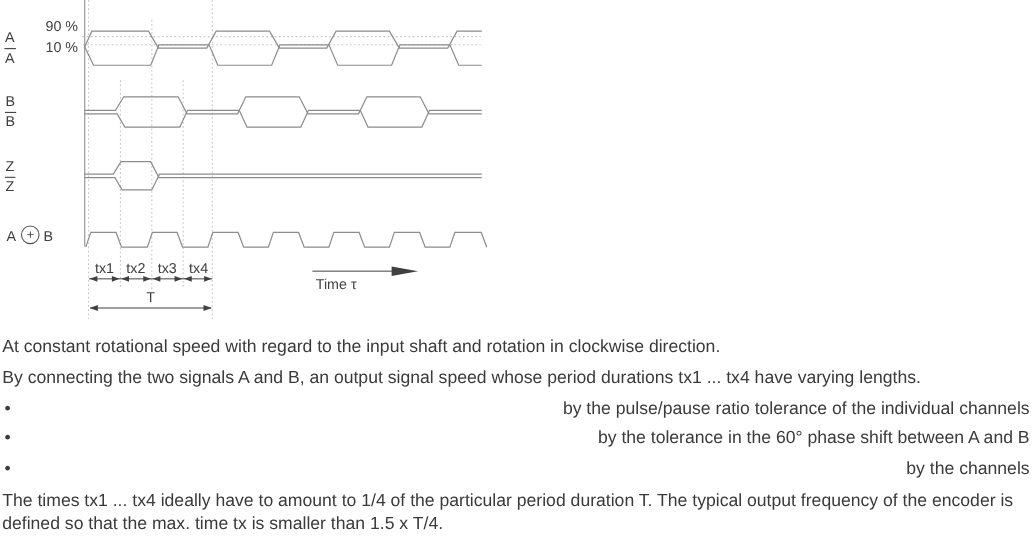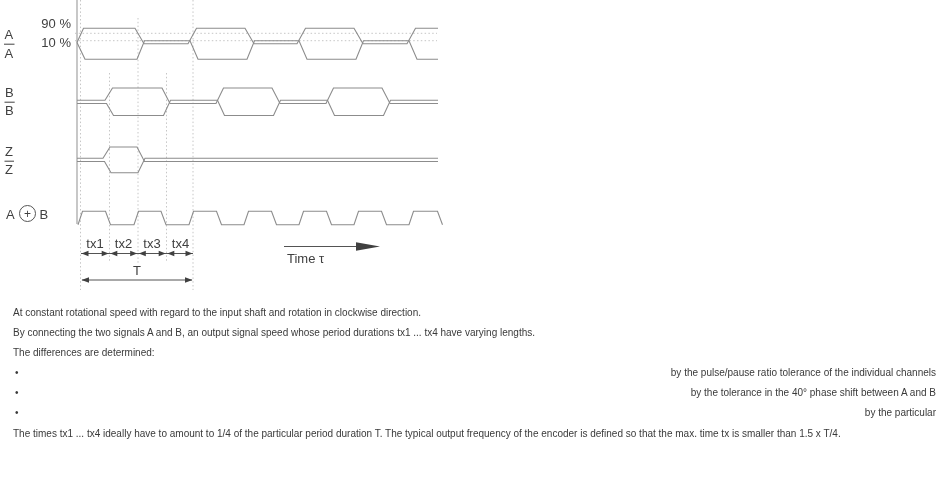--- a/index.html
+++ b/index.html
@@ -10,21 +10,21 @@
   .wave{fill:none;stroke:#8c8c8c;stroke-width:1.1px;}
   .guide-v{stroke:#c6c6c6;stroke-width:1px;stroke-dasharray:1.5 2.3;}
   .guide-h{stroke:#c6c6c6;stroke-width:1px;stroke-dasharray:1.5 2.3;}
   .axis{stroke:#9a9a9a;stroke-width:1.1px;}
   .dim{stroke:#404040;stroke-width:0.9px;}
   .arrow{fill:#404040;stroke:none;}
   .lbl{font-size:13px;}
   .lbl-small{font-size:12px;}
   .bar-line{stroke:#404040;stroke-width:1px;}
   .xor-circle{fill:none;stroke:#555;stroke-width:1px;}
-  .text-block{padding:6px 4px 0 13px;font-size:10px;line-height:1.3;color:#3a3a3a;}
+  .text-block{padding:6px 4px 0 2px;font-size:16px;line-height:1.3;color:#3a3a3a;}
   .text-block p{margin:0 0 9px 0;}
   .text-block p.intro{margin-bottom:7px;}
   .text-block ul{margin:0 0 8px 0;padding:0;list-style:none;}
   .text-block li{position:relative;padding-left:11px;margin-bottom:7px;text-align:right;}
   .text-block li::before{content:"\2022";position:absolute;left:2px;top:0;}
 </style>
 </head>
 <body>
 
 <svg class="figure" viewBox="0 0 470 300">
@@ -109,20 +109,19 @@
   <g>
     <line class="dim" x1="284" y1="246.5" x2="362" y2="246.5"></line>
     <polygon class="arrow" points="380,246.5 356,242.2 356,250.8"></polygon>
   </g>
   <text class="lbl" x="287" y="262.5">Time τ</text>
 </svg>
 
 <div class="text-block">
   <p class="intro">At constant rotational speed with regard to the input shaft and rotation in clockwise direction.</p>
   <p class="intro">By connecting the two signals A and B, an output signal speed whose period durations tx1 ... tx4 have varying lengths.</p>
-  <p class="intro">The differences are determined:</p>
   <ul>
     <li>by the pulse/pause ratio tolerance of the individual channels</li>
-    <li>by the tolerance in the 40° phase shift between A and B</li>
-    <li>by the particular</li>
+    <li>by the tolerance in the 60° phase shift between A and B</li>
+    <li>by the channels</li>
   </ul>
   <p>The times tx1 ... tx4 ideally have to amount to 1/4 of the particular period duration T. The typical output frequency of the encoder is defined so that the max. time tx is smaller than 1.5 x T/4.</p>
 </div>
 
 </body></html>

